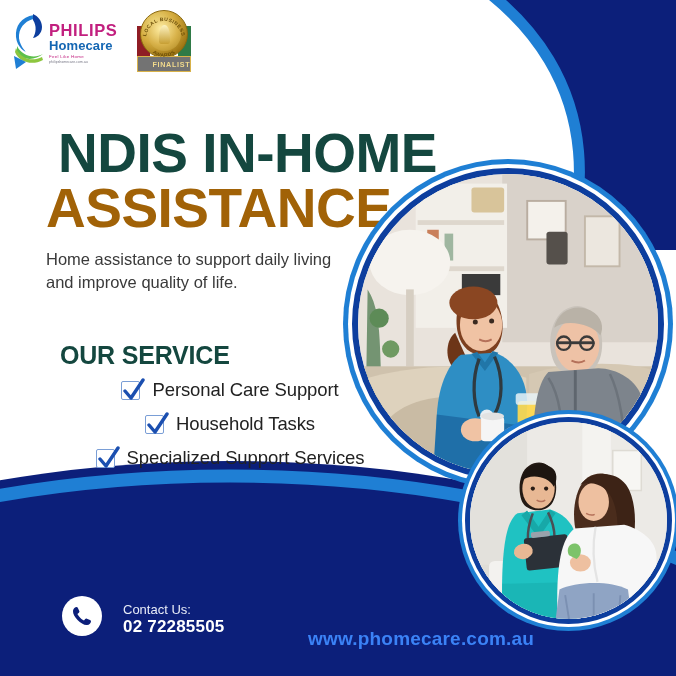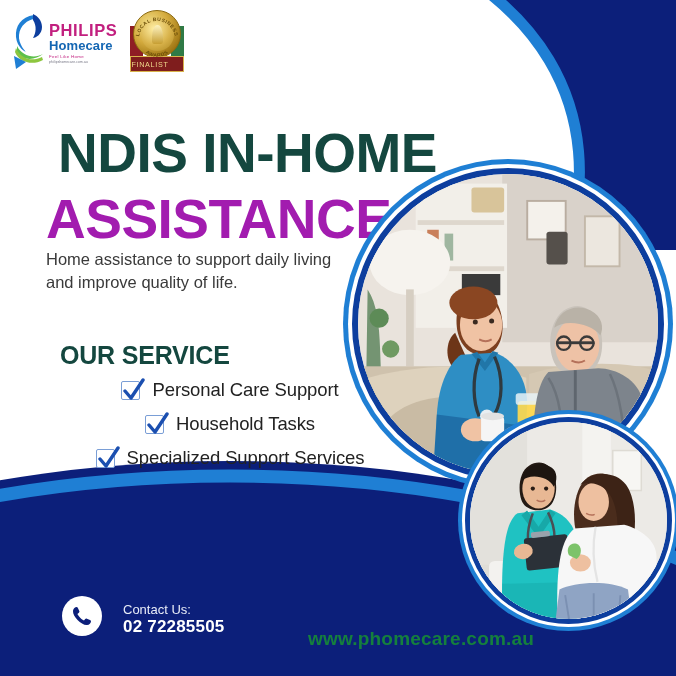--- a/index.html
+++ b/index.html
@@ -18,21 +18,21 @@
 
   
   .shape { position: absolute; pointer-events: none; }
 
   #topright-swoosh { top: -220px; right: -180px; width: 620px; height: 470px; }
   #bottom-wave     { bottom: -175px; left: -150px; width: 1080px; height: 430px; }
 
   
   #header-logos {
     position: absolute; top: 10px; left: 12px;
-    display: flex; align-items: center; gap: 14px;
+    display: flex; align-items: center; gap: 21px;
   }
   #philips-logo { display: flex; align-items: center; gap: 3px; }
   #logo-mark { width: 34px; height: 58px; flex: none; }
   #logo-wordmark { line-height: 1; padding-top: 4px; }
   #logo-philips {
     display: block; font-size: 16.5px; font-weight: bold;
     letter-spacing: 0.6px; color: #c2207f;
   }
   #logo-homecare {
     display: block; font-size: 13px; font-weight: bold;
@@ -71,38 +71,38 @@
     border-radius: 50% 50% 18% 18% / 62% 62% 14% 14%;
   }
   #award-ribbon-l, #award-ribbon-r {
     position: absolute; top: 16px; width: 13px; height: 40px;
     background: #8f1d24; z-index: 1;
   }
   #award-ribbon-l { left: -1px; }
   #award-ribbon-r { right: -1px; background: #2f7a46; }
   #award-finalist {
     position: absolute; bottom: 0; left: -1px; right: -1px;
-    z-index: 4; background: #7f1d1d;
+    z-index: 4; background: #737373;
     border: 1px solid #d8b24a;
-    color: #f0d98c; font-size: 7.2px; font-weight: normal;
-    letter-spacing: .7px; text-align: left; padding: 2.2px 0 2.4px;
+    color: #f0d98c; font-size: 7.2px; font-weight: bold;
+    letter-spacing: .7px; text-align: right; padding: 2.2px 0 2.4px;
   }
   #award-ring-text {
     position: absolute; inset: 0; z-index: 5;
   }
 
   
   #headline {
     position: absolute; top: 128px; left: 46px;
     width: 400px;
     line-height: 0.92;
   }
   .headline-line { display: block; font-weight: bold; letter-spacing: -0.5px; }
   #headline-line1 { font-size: 55px; color: #14473f; margin-left: 12px; }
-  #headline-line2 { font-size: 55px; color: #a21caf; margin-top: 15px; }
+  #headline-line2 { font-size: 55px; color: #a16207; margin-top: 4px; }
 
   #subtitle {
     position: absolute; top: 248px; left: 46px; width: 300px;
     font-size: 16.5px; line-height: 1.42; color: #3a3a3a;
   }
 
   
   #services { position: absolute; top: 341px; left: 60px; width: 340px; }
   #services-heading {
     font-size: 25px; font-weight: bold; color: #14473f;
@@ -149,21 +149,21 @@
   }
   #contact-text { line-height: 1.05; }
   #contact-label { display: block; font-size: 13px; color: #e8ecf7; }
   #contact-number {
     display: block; font-size: 17px; font-weight: bold;
     color: #ffffff; letter-spacing: 0.2px; margin-top: 2px;
   }
 
   #website {
     position: absolute; left: 308px; top: 628px;
-    font-size: 19px; font-weight: bold; color: #15803d;
+    font-size: 19px; font-weight: bold; color: #3b82f6;
     letter-spacing: .2px; z-index: 6;
   }
 </style>
 </head>
 <body>
 
 <div id="poster">
 
   <svg class="shape" id="topright-swoosh" viewBox="0 0 620 470" preserveAspectRatio="none">
     <path d="M620,0 L620,470 L330,470 C330,470 400,300 220,190 C90,110 0,120 0,120 L0,0 Z" fill="#0c1f7a"></path>

